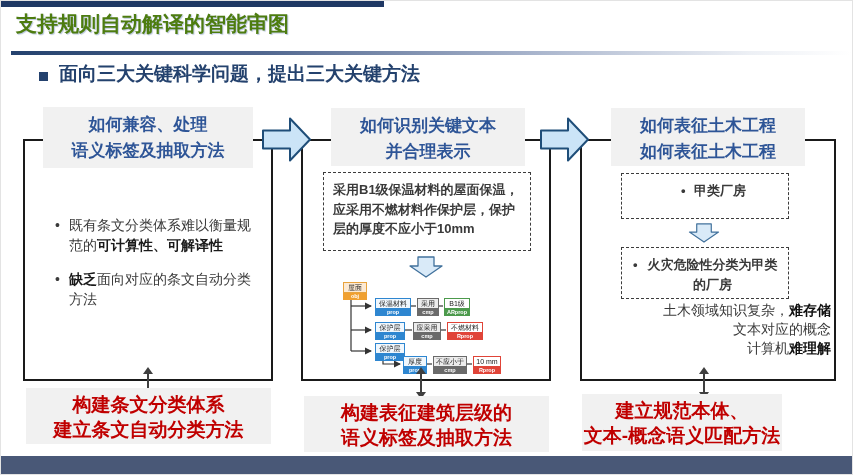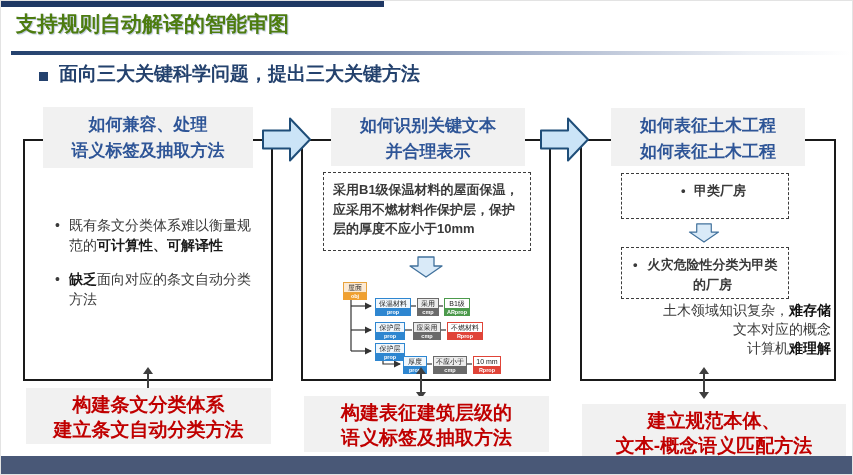--- a/index.html
+++ b/index.html
@@ -211,20 +211,20 @@
     </div>
 
   <div class="red-box" style="left:25px;top:387px;width:245px;height:56px;">
     <div>构建条文分类体系</div>
     <div>建立条文自动分类方法</div>
   </div>
   <div class="red-box" style="left:303px;top:395px;width:245px;height:56px;">
     <div>构建表征建筑层级的</div>
     <div>语义标签及抽取方法</div>
   </div>
-  <div class="red-box" style="left:581px;top:403px;width:264px;height:57px;">
+  <div class="red-box" style="left:581px;top:393px;width:200px;height:57px;">
     <div>建立规范本体、</div>
     <div>文本-概念语义匹配方法</div>
   </div>
 
   <div class="footer-bar"></div>
 
 </div>
 
 </body></html>

